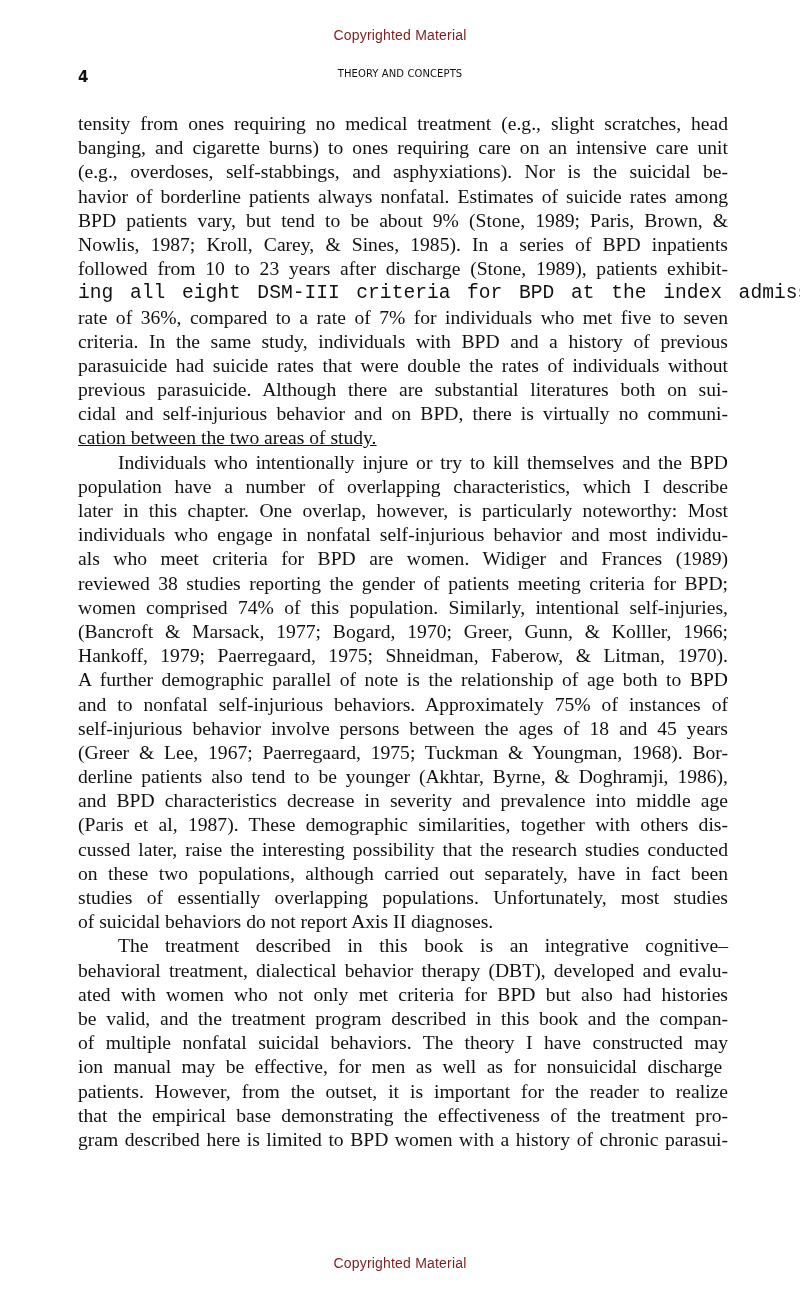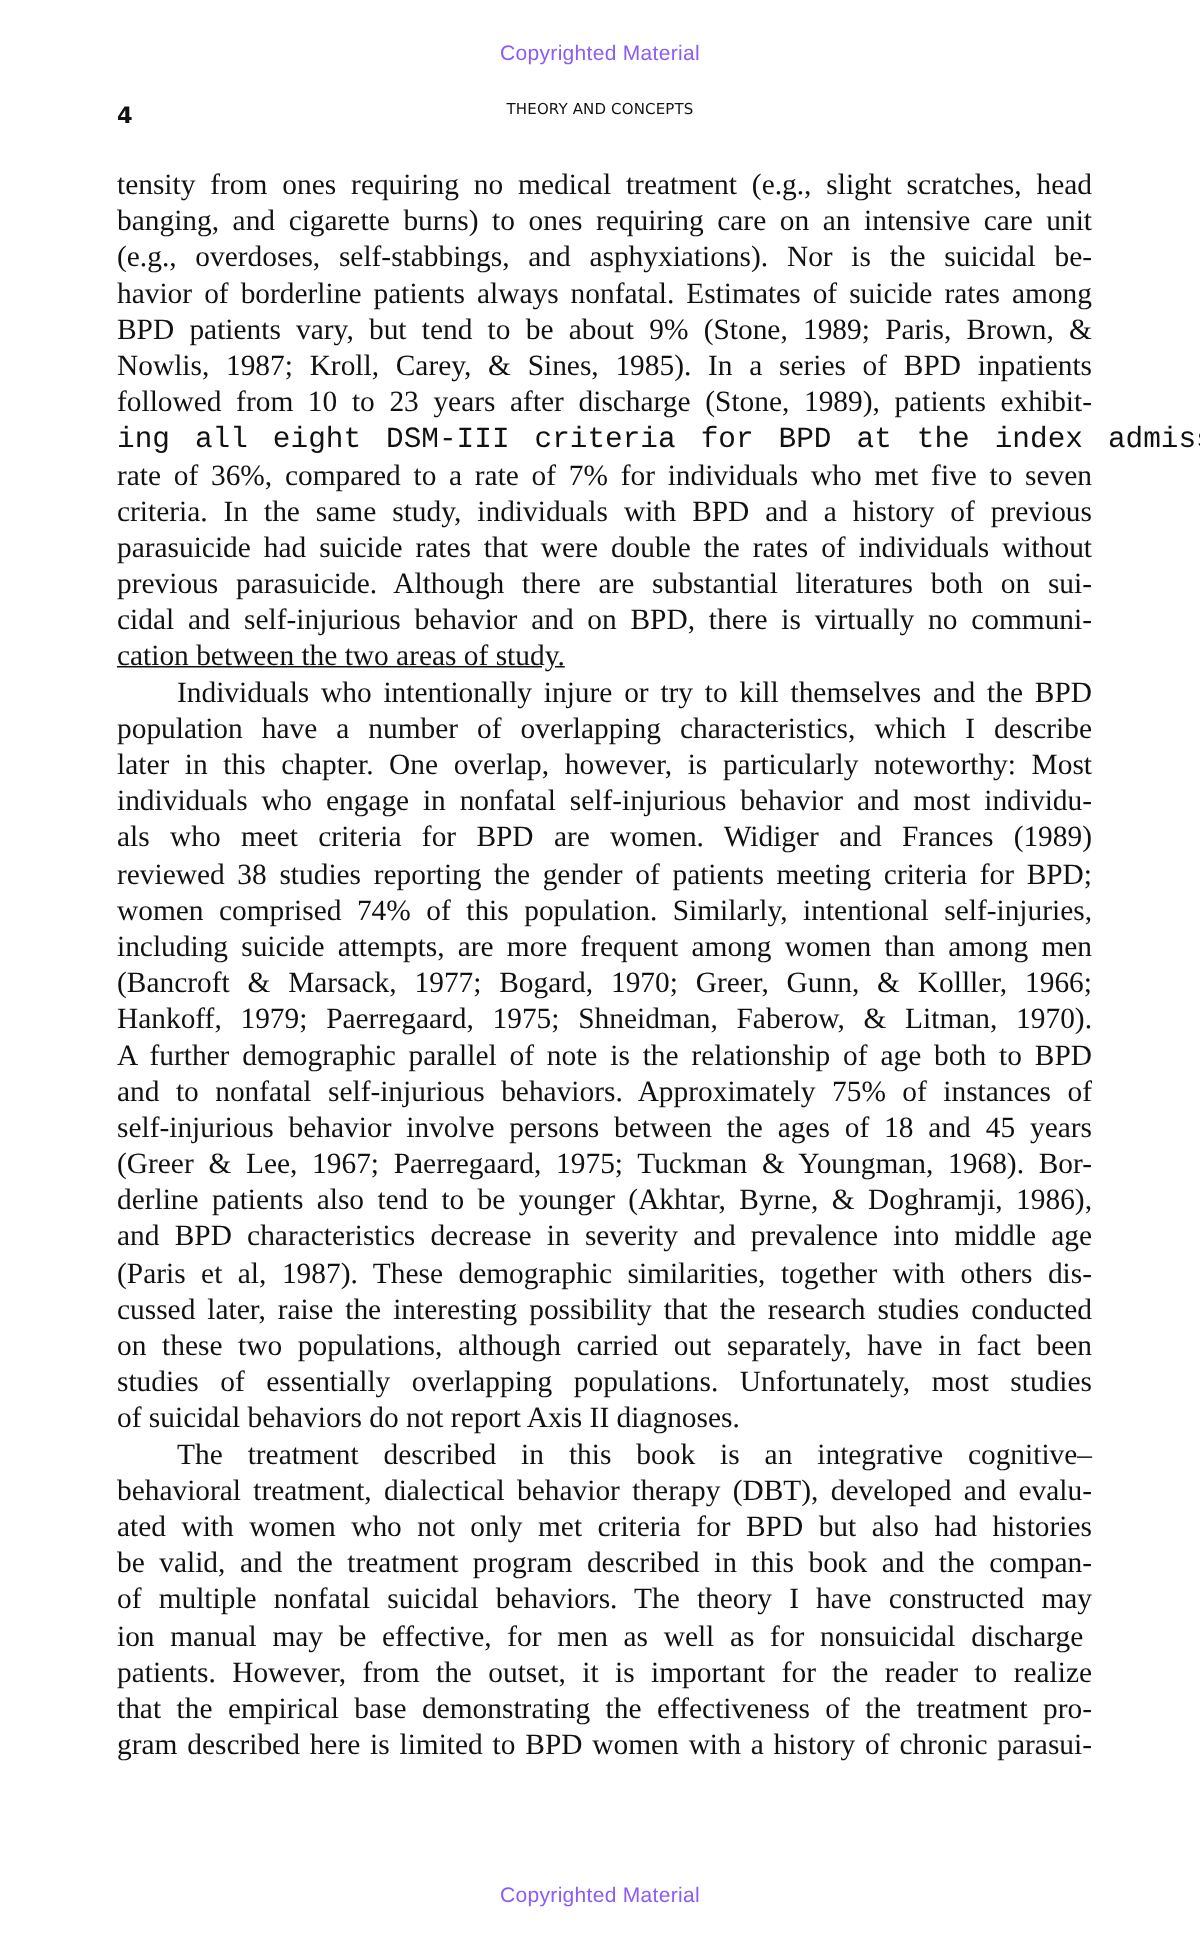--- a/index.html
+++ b/index.html
@@ -1,19 +1,19 @@
 <!DOCTYPE html>
 <html><head>
 <meta charset="utf-8">
 <style>
   html, body { margin: 0; padding: 0; background: #ffffff; }
   body { width: 800px; height: 1298px; position: relative; overflow: hidden; }
   .watermark {
     position: absolute; left: 0; width: 800px; text-align: center;
-    font-family: "Liberation Sans", sans-serif; font-size: 14px; color: #8b5cf6;
+    font-family: "Liberation Sans", sans-serif; font-size: 14px; color: #7f1d1d;
     letter-spacing: 0.2px;
   }
   .wm-top { top: 27px; }
   .wm-bottom { top: 1255px; }
   .running-head {
     position: absolute; top: 68px; left: 78px; width: 650px; height: 20px;
     font-family: "DejaVu Sans", sans-serif; color: #111;
   }
   .page-number { position: absolute; left: 0; top: 0; font-size: 15px; font-weight: bold; }
   .chapter-title { position: absolute; left: 0; width: 644px; text-align: center; top: 0; font-size: 10px; letter-spacing: 0.1px; }
@@ -56,21 +56,20 @@
       <div class="line last" style="white-space: nowrap; text-align: left; text-align-last: left; text-decoration: underline;"><span>cation between the two areas of study.</span></div>
     </div>
     <div>
       <div class="line indent" style="white-space: nowrap; text-align: left; text-align-last: left;"><span style="word-spacing: 2.96307px;">Individuals who intentionally injure or try to kill themselves and the BPD</span></div>
       <div class="line" style="white-space: nowrap; text-align: left; text-align-last: left;"><span style="word-spacing: 7.77951px;">population have a number of overlapping characteristics, which I describe</span></div>
       <div class="line" style="white-space: nowrap; text-align: left; text-align-last: left;"><span style="word-spacing: 5.49688px;">later in this chapter. One overlap, however, is particularly noteworthy: Most</span></div>
       <div class="line" style="white-space: nowrap; text-align: left; text-align-last: left;"><span style="word-spacing: 4.32118px;">individuals who engage in nonfatal self-injurious behavior and most individu-</span></div>
       <div class="line" style="white-space: nowrap; text-align: left; text-align-last: left;"><span style="word-spacing: 8.64347px;">als who meet criteria for BPD are women. Widiger and Frances (1989)</span></div>
       <div class="line" style="white-space: nowrap; text-align: left; text-align-last: left;"><span style="word-spacing: 3.54119px;">reviewed 38 studies reporting the gender of patients meeting criteria for BPD;</span></div>
       <div class="line" style="white-space: nowrap; text-align: left; text-align-last: left;"><span style="word-spacing: 5.42578px;">women comprised 74% of this population. Similarly, intentional self-injuries,</span></div>
-      <div class="line" style="white-space: nowrap; text-align: left; text-align-last: left;"><span style="word-spacing: 3.89531px;">including suicide attempts, are more frequent among women than among men</span></div>
       <div class="line" style="white-space: nowrap; text-align: left; text-align-last: left;"><span style="word-spacing: 6.98594px;">(Bancroft &amp; Marsack, 1977; Bogard, 1970; Greer, Gunn, &amp; Kolller, 1966;</span></div>
       <div class="line" style="white-space: nowrap; text-align: left; text-align-last: left;"><span style="word-spacing: 7.58398px;">Hankoff, 1979; Paerregaard, 1975; Shneidman, Faberow, &amp; Litman, 1970).</span></div>
       <div class="line" style="white-space: nowrap; text-align: left; text-align-last: left;"><span style="word-spacing: 3.66466px;">A further demographic parallel of note is the relationship of age both to BPD</span></div>
       <div class="line" style="white-space: nowrap; text-align: left; text-align-last: left;"><span style="word-spacing: 6.07812px;">and to nonfatal self-injurious behaviors. Approximately 75% of instances of</span></div>
       <div class="line" style="white-space: nowrap; text-align: left; text-align-last: left;"><span style="word-spacing: 5.02415px;">self-injurious behavior involve persons between the ages of 18 and 45 years</span></div>
       <div class="line" style="white-space: nowrap; text-align: left; text-align-last: left;"><span style="word-spacing: 4.90781px;">(Greer &amp; Lee, 1967; Paerregaard, 1975; Tuckman &amp; Youngman, 1968). Bor-</span></div>
       <div class="line" style="white-space: nowrap; text-align: left; text-align-last: left;"><span style="word-spacing: 4.00568px;">derline patients also tend to be younger (Akhtar, Byrne, &amp; Doghramji, 1986),</span></div>
       <div class="line" style="white-space: nowrap; text-align: left; text-align-last: left;"><span style="word-spacing: 5.2625px;">and BPD characteristics decrease in severity and prevalence into middle age</span></div>
       <div class="line" style="white-space: nowrap; text-align: left; text-align-last: left;"><span style="word-spacing: 5.45156px;">(Paris et al, 1987). These demographic similarities, together with others dis-</span></div>
       <div class="line" style="white-space: nowrap; text-align: left; text-align-last: left;"><span style="word-spacing: 3.10312px;">cussed later, raise the interesting possibility that the research studies conducted</span></div>

